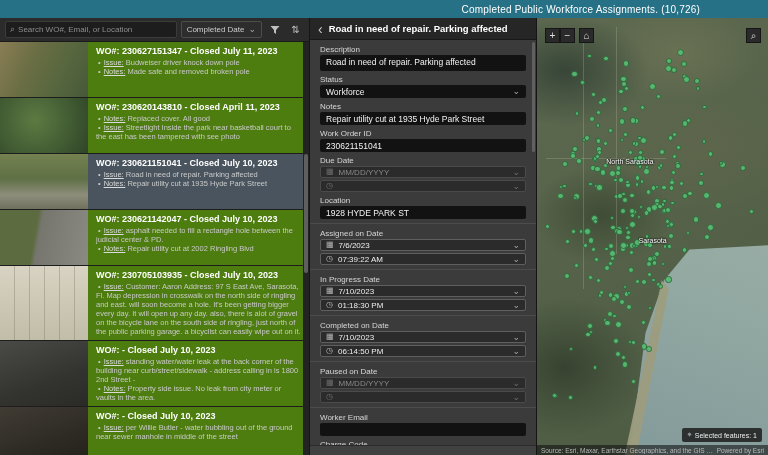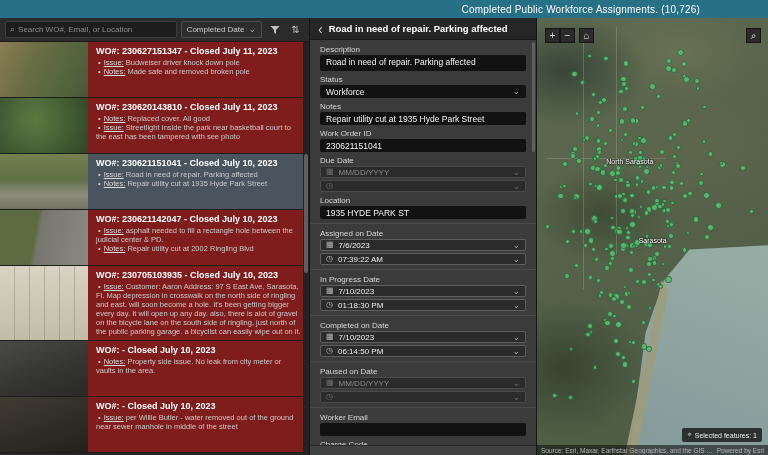--- a/index.html
+++ b/index.html
@@ -25,21 +25,21 @@
     color:#cfcfcf; font-size:8px; font-family:"Liberation Sans",sans-serif; }
   .search-box input::placeholder { color:#8d8d8d; }
   .mini-icon { color:#9a9a9a; font-size:9px; line-height:1; }
   .sort-select { height:17px; background:#2d2d2d; border:1px solid #4d4d4d; border-radius:2px;
     color:#cccccc; font-size:8px; display:flex; align-items:center; gap:4px; padding:0 5px; cursor:pointer; }
   .icon-btn { width:17px; height:17px; display:flex; align-items:center; justify-content:center;
     color:#c0c0c0; font-size:10px; background:transparent; border:none; cursor:pointer; }
   .icon-btn svg { display:block; }
 
   .list { flex:1; position:relative; overflow:hidden; }
-  .list-item { display:flex; align-items:stretch; min-height:56px; background:#7f1d1d;
+  .list-item { display:flex; align-items:stretch; min-height:56px; background:#4d7c0f;
     border-bottom:1px solid #1d1d1d; cursor:pointer; }
   .list-item.selected { background:#49545e; }
   .thumb { width:88px; flex:0 0 88px; }
   .t0 { background:linear-gradient(115deg,#8a7d55 0%,#6b6e44 35%,#55663e 70%,#47583a 100%); }
   .t1 { background:radial-gradient(circle at 40% 40%,#5d7a42,#3c5530 70%,#2e4527); }
   .t2 { background:linear-gradient(180deg,#748150 0%,#5f7045 45%,#8d8d7c 75%,#6f705e 100%); }
   .t3 { background:linear-gradient(100deg,#5d6b41 0%,#5d6b41 40%,#76766e 45%,#8a8a82 100%); }
   .t4 { background:repeating-linear-gradient(90deg,transparent 0 14px,rgba(120,110,90,.35) 14px 15px),
         linear-gradient(180deg,#d8d3c2,#c2bda9); }
   .t5 { background:linear-gradient(160deg,#4a4a46,#33332f 60%,#2a2a27); }
@@ -157,21 +157,21 @@
           <div class="item-text">
             <div class="item-title">WO#: 230627151347 - Closed July 11, 2023</div>
             <div class="item-line"><span class="bullet">•</span><span class="lbl">Issue:</span> <span>Budweiser driver knock down pole</span></div>
             <div class="item-line"><span class="bullet">•</span><span class="lbl">Notes:</span> <span>Made safe and removed broken pole</span></div>
           </div>
         </div>
 
         <div class="list-item">
           <div class="thumb t1"></div>
           <div class="item-text">
-            <div class="item-title">WO#: 230620143810 - Closed July 11, 2023</div>
+            <div class="item-title">WO#: 230620143810 - Closed April 11, 2023</div>
             <div class="item-line"><span class="bullet">•</span><span class="lbl">Notes:</span> <span>Replaced cover. All good</span></div>
             <div class="item-line"><span class="bullet">•</span><span class="lbl">Issue:</span> <span>Streetlight Inside the park near basketball court to the east has been tampered with see photo</span></div>
           </div>
         </div>
 
         <div class="list-item selected">
           <div class="thumb t2"></div>
           <div class="item-text">
             <div class="item-title">WO#: 230621151041 - Closed July 10, 2023</div>
             <div class="item-line"><span class="bullet">•</span><span class="lbl">Issue:</span> <span>Road in need of repair. Parking affected</span></div>
@@ -193,29 +193,30 @@
           <div class="item-text">
             <div class="item-title">WO#: 230705103935 - Closed July 10, 2023</div>
             <div class="item-line"><span class="bullet">•</span><span class="lbl">Issue:</span> <span>Customer: Aaron Address: 97 S East Ave, Sarasota, Fl. Map depression in crosswalk on the north side of ringling and east. will soon become a hole. It's been getting bigger every day. It will open up any day. also, there is alot of gravel on the bicycle lane on the south side of ringling, just north of the public parking garage. a bicyclist can easily wipe out on it.</span></div>
           </div>
         </div>
 
         <div class="list-item">
           <div class="thumb t5"></div>
           <div class="item-text">
             <div class="item-title">WO#:  - Closed July 10, 2023</div>
+            <div class="item-line"><span class="bullet">•</span><span class="lbl">Issue:</span> <span>standing water/water leak at the back corner of the building near curb/street/sidewalk - address calling in is 1800 2nd Street -</span></div>
             <div class="item-line"><span class="bullet">•</span><span class="lbl">Notes:</span> <span>Property side issue. No leak from city meter or vaults in the area.</span></div>
           </div>
         </div>
 
         <div class="list-item">
           <div class="thumb t6"></div>
           <div class="item-text">
             <div class="item-title">WO#:  - Closed July 10, 2023</div>
-            <div class="item-line"><span class="bullet">•</span><span class="lbl">Issue:</span> <span>per Willie Butler - water removed out of the ground near sewer manhole in middle of the street</span></div>
+            <div class="item-line"><span class="bullet">•</span><span class="lbl">Issue:</span> <span>per Willie Butler - water bubbling out of the ground near sewer manhole in middle of the street</span></div>
           </div>
         </div>
 
         <div class="list-scroll-track">
           <div class="list-scroll-thumb"></div>
         </div>
       </div>
     </div>
 
     <div class="form-panel">
@@ -262,21 +263,21 @@
             <span class="dr-l">
                 <span class="icn">◷</span>
                 <span></span>
               </span>
             <span class="chev">⌄</span>
           </div>
         </div>
 
         <div class="field">
           <div class="field-label">Location</div>
-          <div class="text-input">1935 HYDE PARK ST</div>
+          <div class="text-input">1928 HYDE PARK ST</div>
         </div>
 
         <div class="divider"></div>
 
         <div class="field">
           <div class="field-label">Assigned on Date</div>
           <div class="date-row">
             <span class="dr-l">
                 <span class="icn">▦</span>
                 <span>7/6/2023</span>

